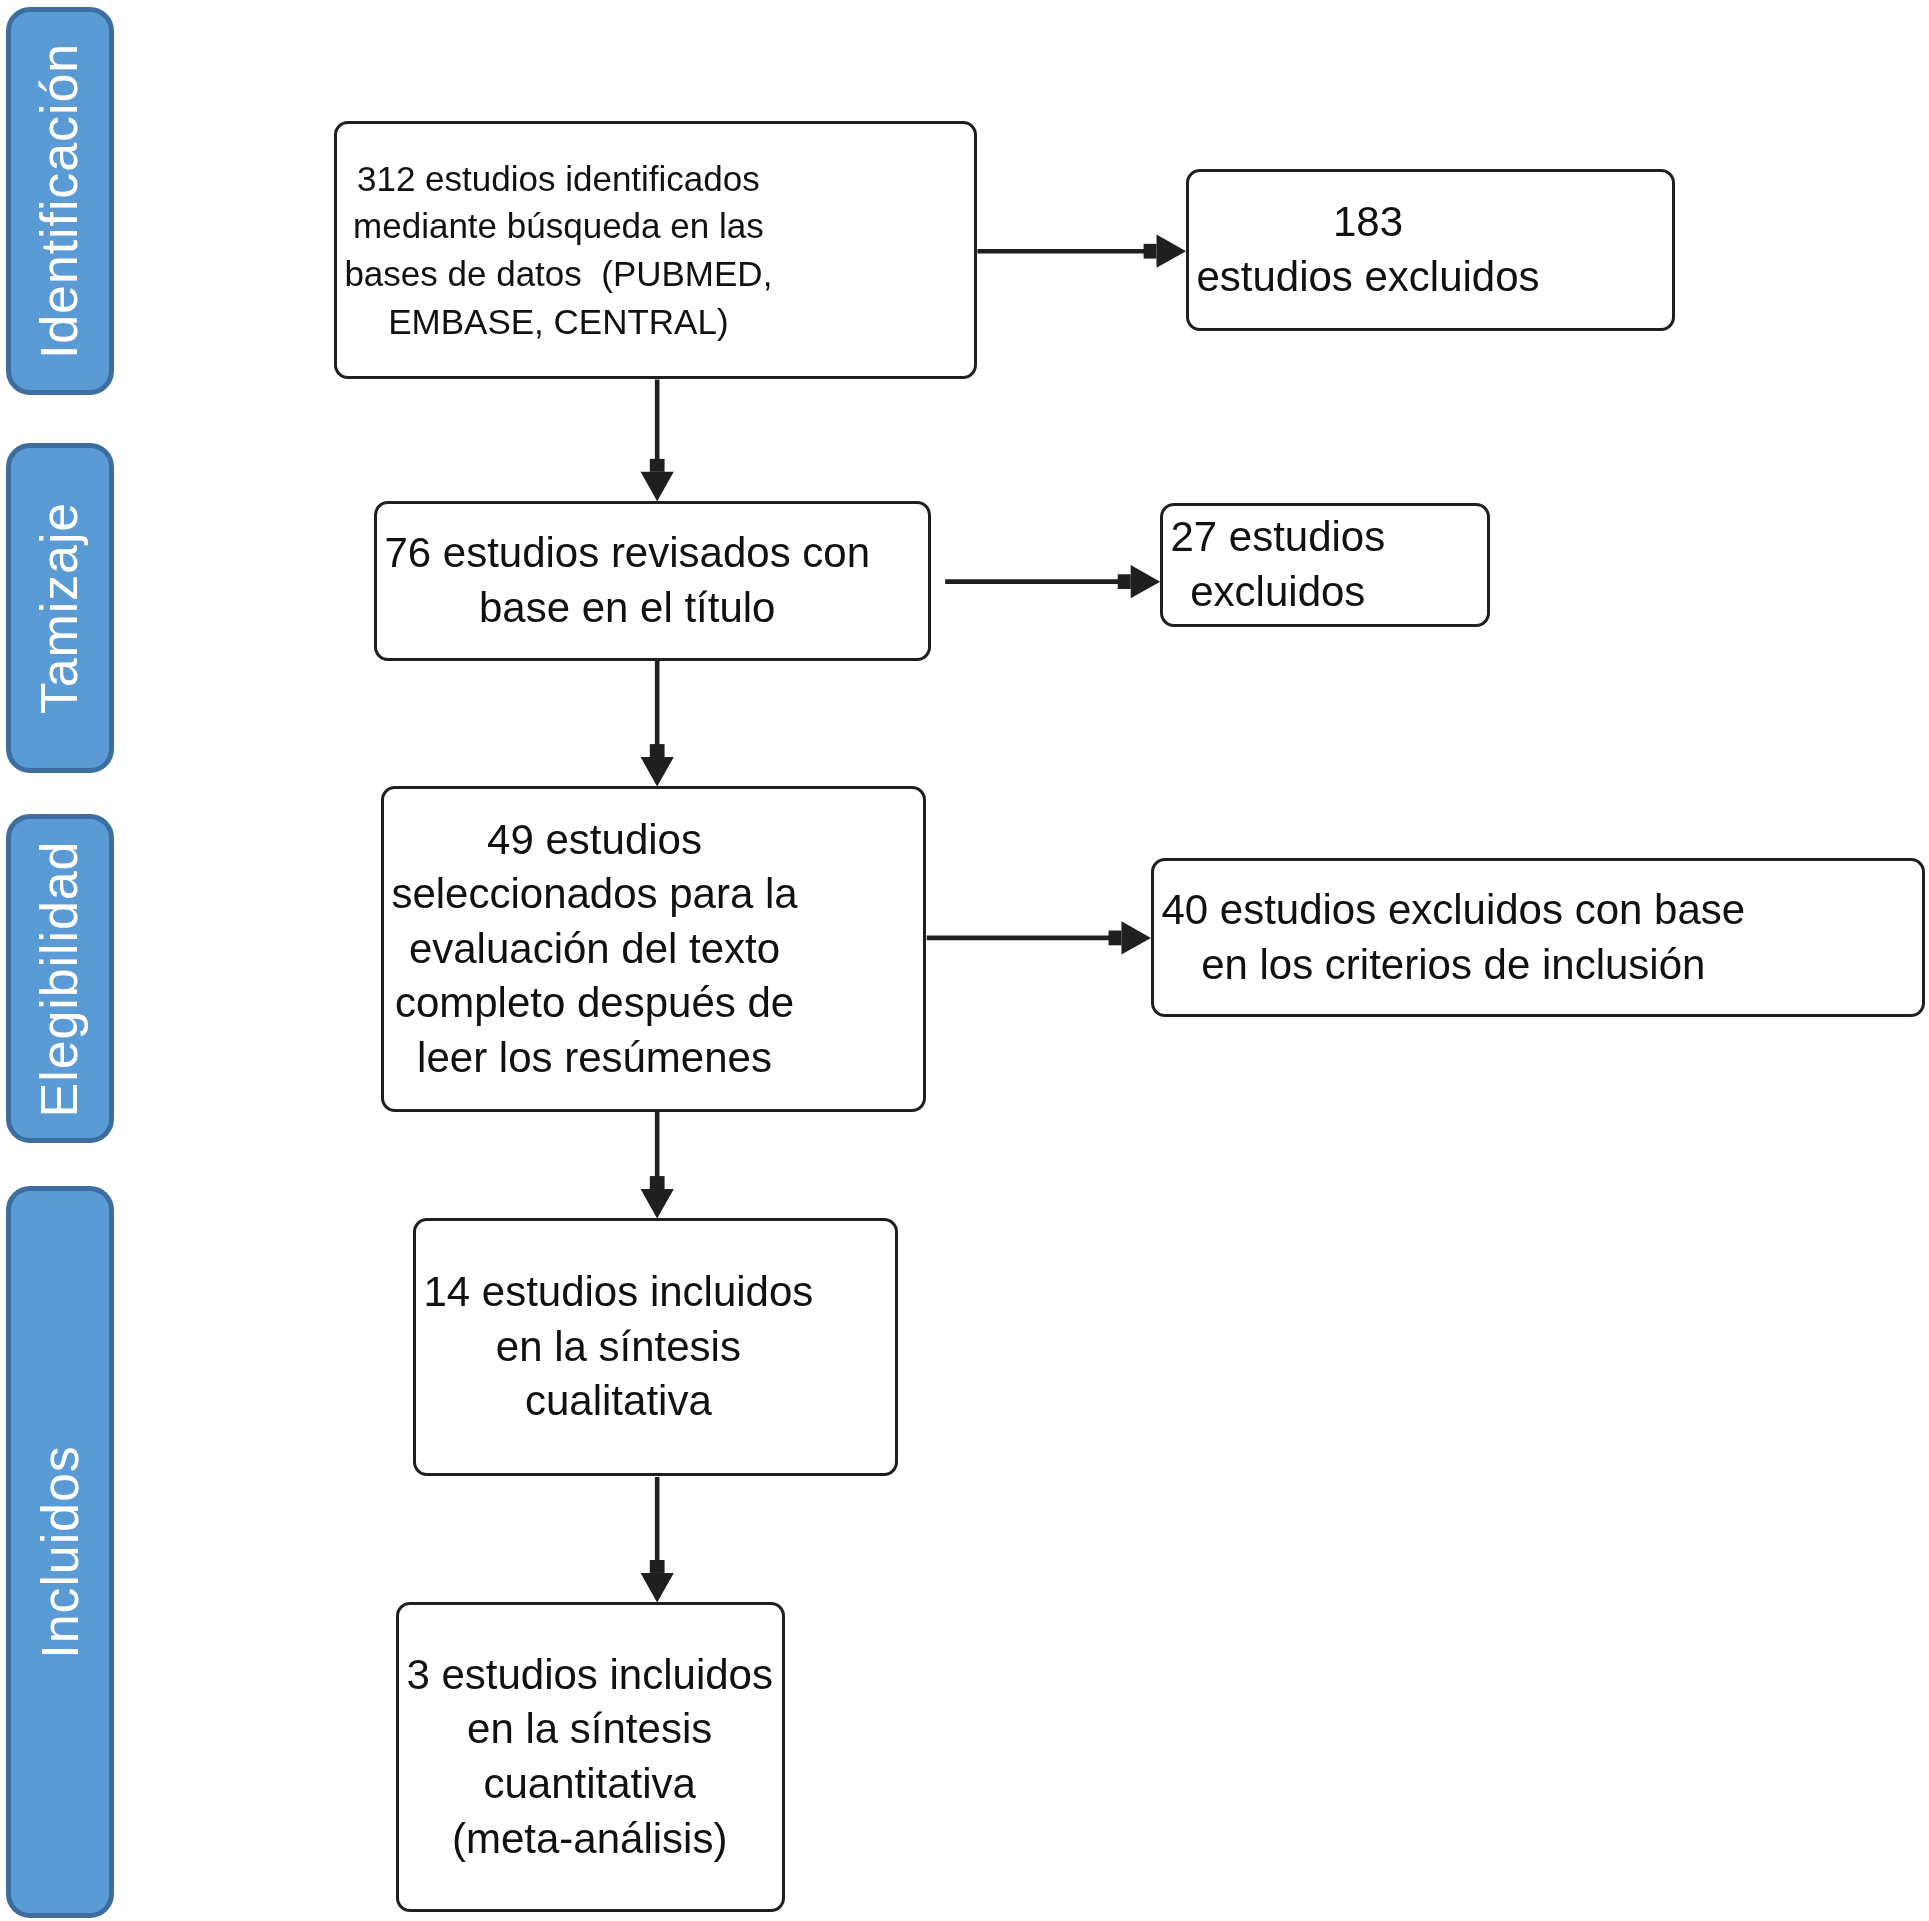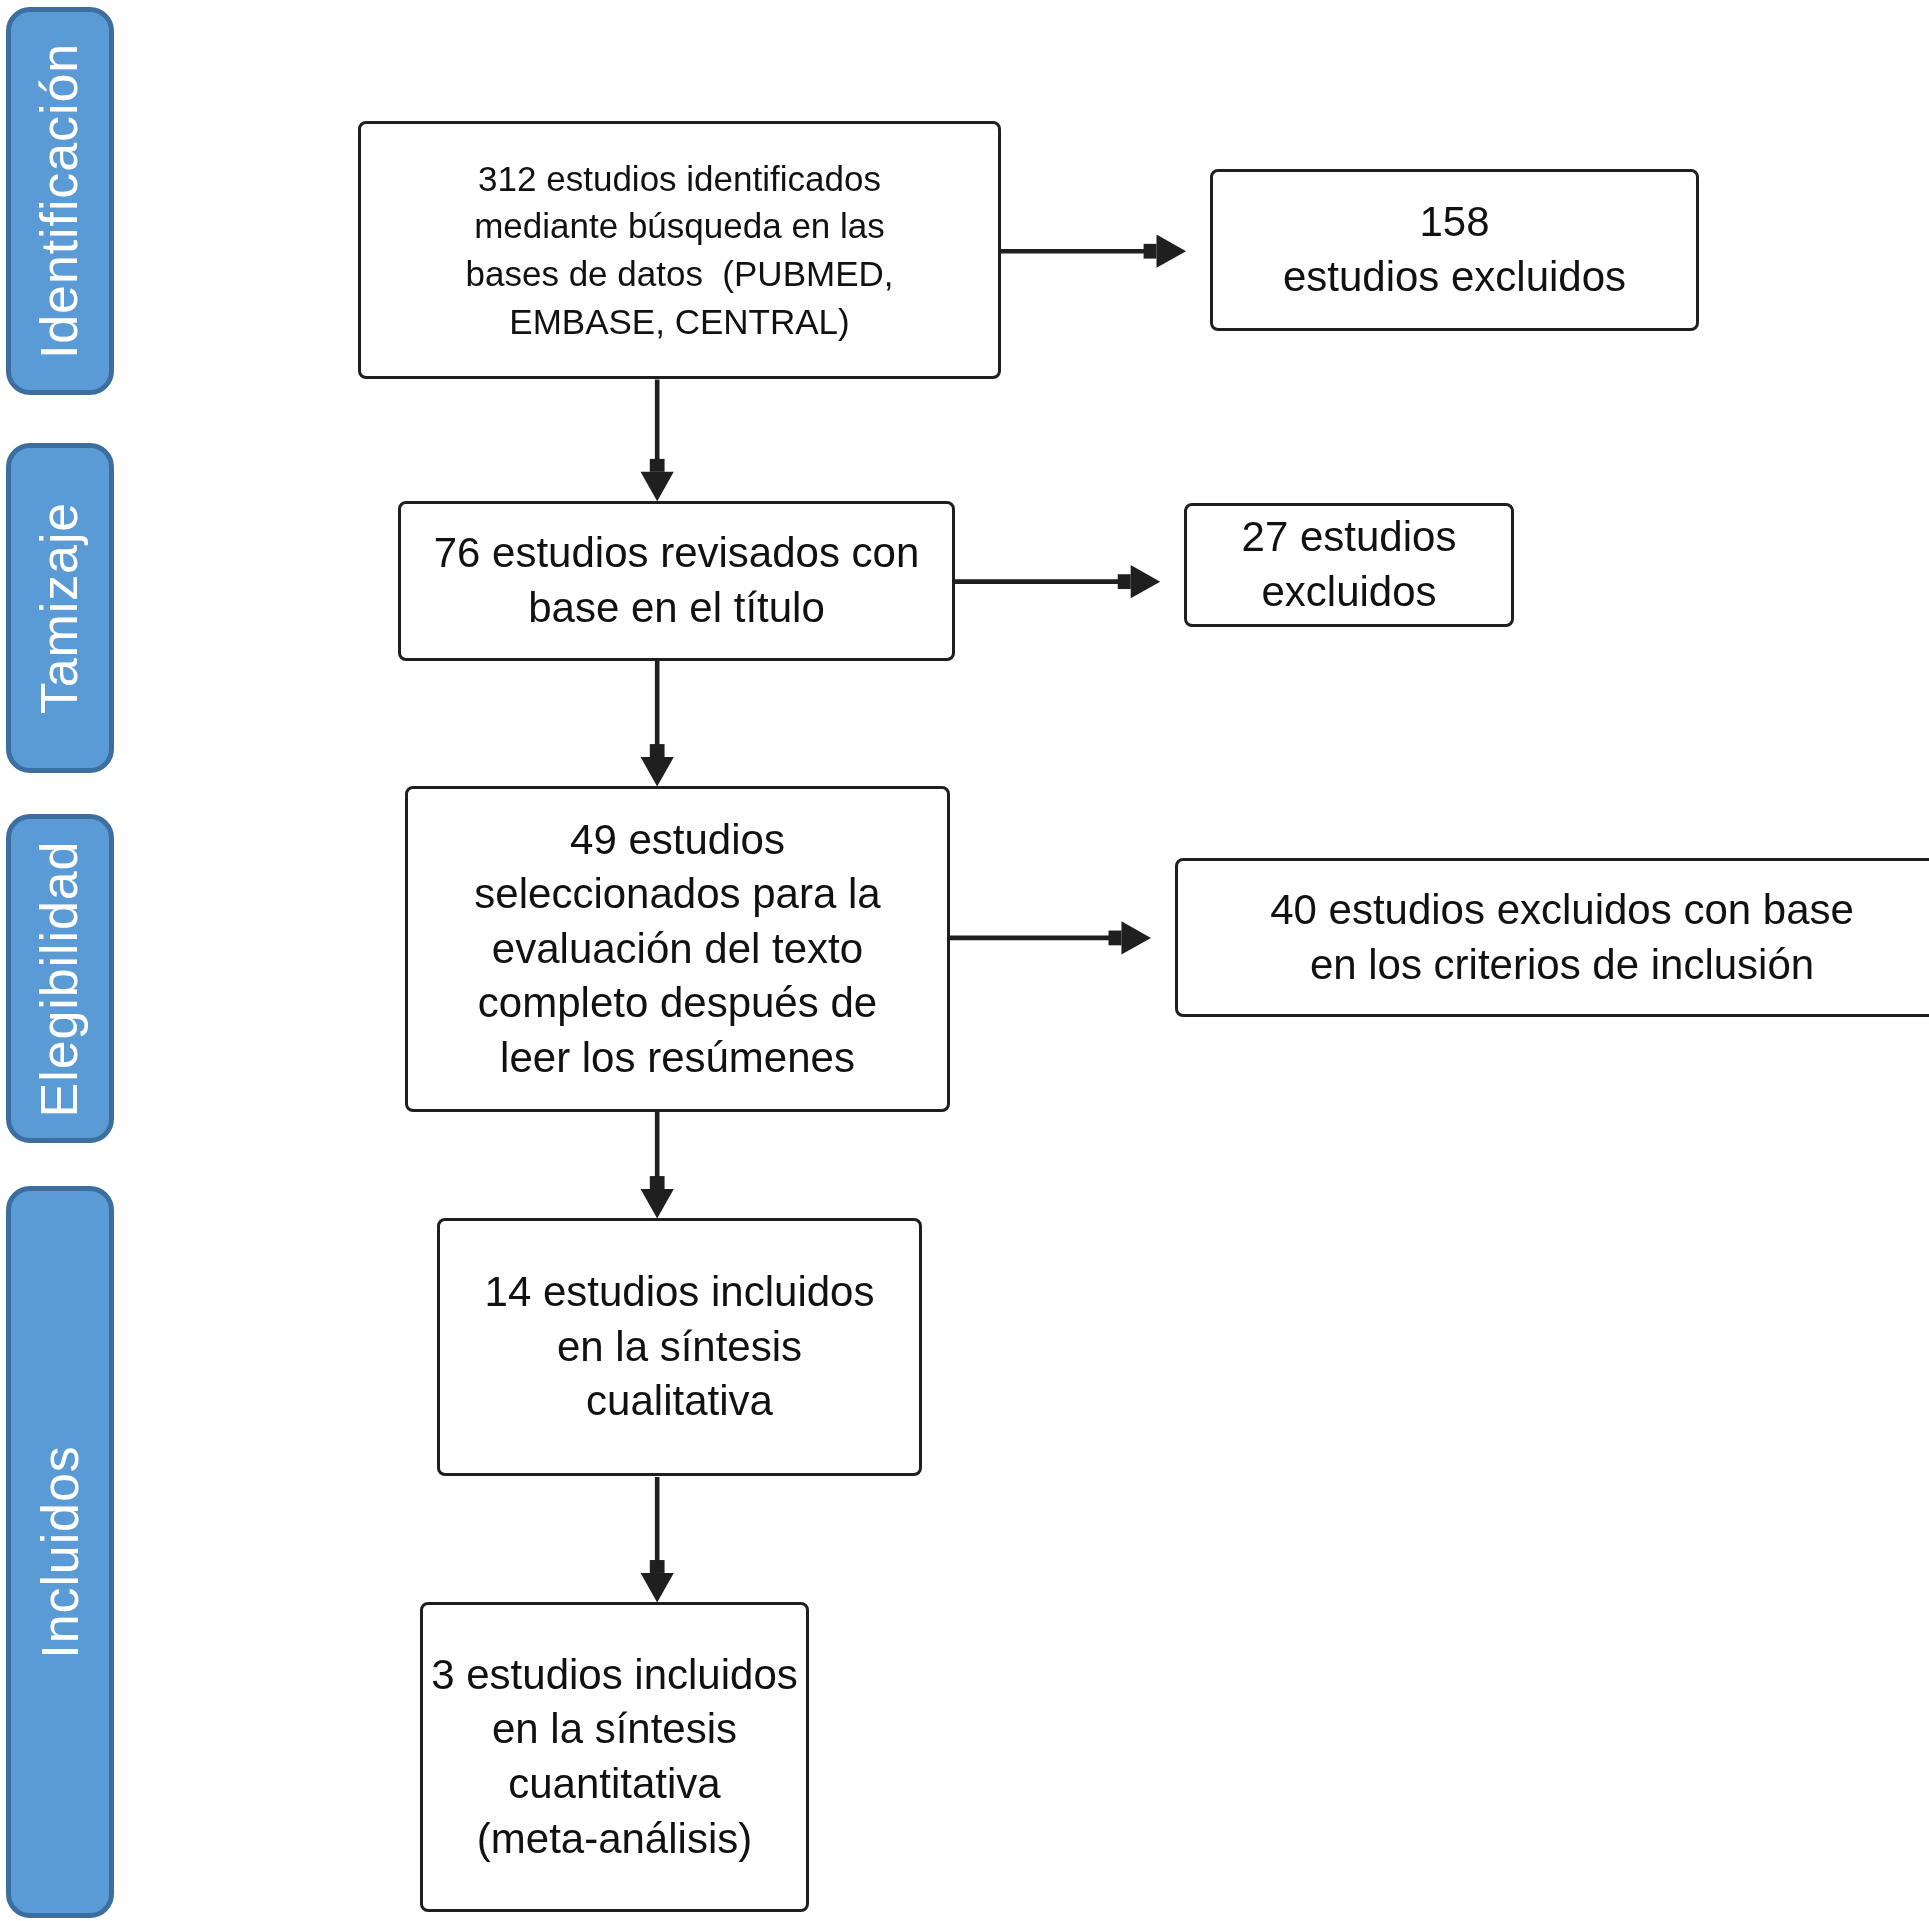--- a/index.html
+++ b/index.html
@@ -28,24 +28,23 @@
     display:flex;align-items:center;justify-content:center;
   }
   .stage-text{
     display:inline-block;transform:rotate(-90deg);white-space:nowrap;
     color:var(--stage-text);font-size:52px;letter-spacing:0.9px;
   }
   .node{
     position:absolute;box-sizing:border-box;
     background:var(--box-fill);
     border:3.7px solid var(--box-border);
-    border-radius:8px;
-    display:flex;align-items:center;justify-content:center;
+    border-radius:14px;
+    display:flex;align-items:center;justify-content:flex-start;
     color:var(--box-text);
-    margin-left:24px;
   }
   .node-text{
     white-space:pre-wrap;text-align:center;line-height:1.3;padding:3.7px 7.4px;
   }
   .fs38 .node-text{font-size:35px;line-height:1.36;}
   .fs45 .node-text{font-size:42px;}
 </style>
 </head>
 <body>
 
@@ -125,21 +124,21 @@
 cualitativa</span>
   </div>
   <div class="node fs45" style="left:396px;top:1602px;width:389px;height:310px">
     <span class="node-text">3 estudios incluidos
 en la síntesis
 cuantitativa
 (meta-análisis)</span>
   </div>
 
   <div class="node fs45" style="left:1186px;top:169px;width:489px;height:162px">
-    <span class="node-text">158
+    <span class="node-text">183
 estudios excluidos</span>
   </div>
   <div class="node fs45" style="left:1160px;top:503px;width:330px;height:124px">
     <span class="node-text">27 estudios
 excluidos</span>
   </div>
   <div class="node fs45" style="left:1151px;top:858px;width:774px;height:159px">
     <span class="node-text">40 estudios excluidos con base
 en los criterios de inclusión</span>
   </div>

